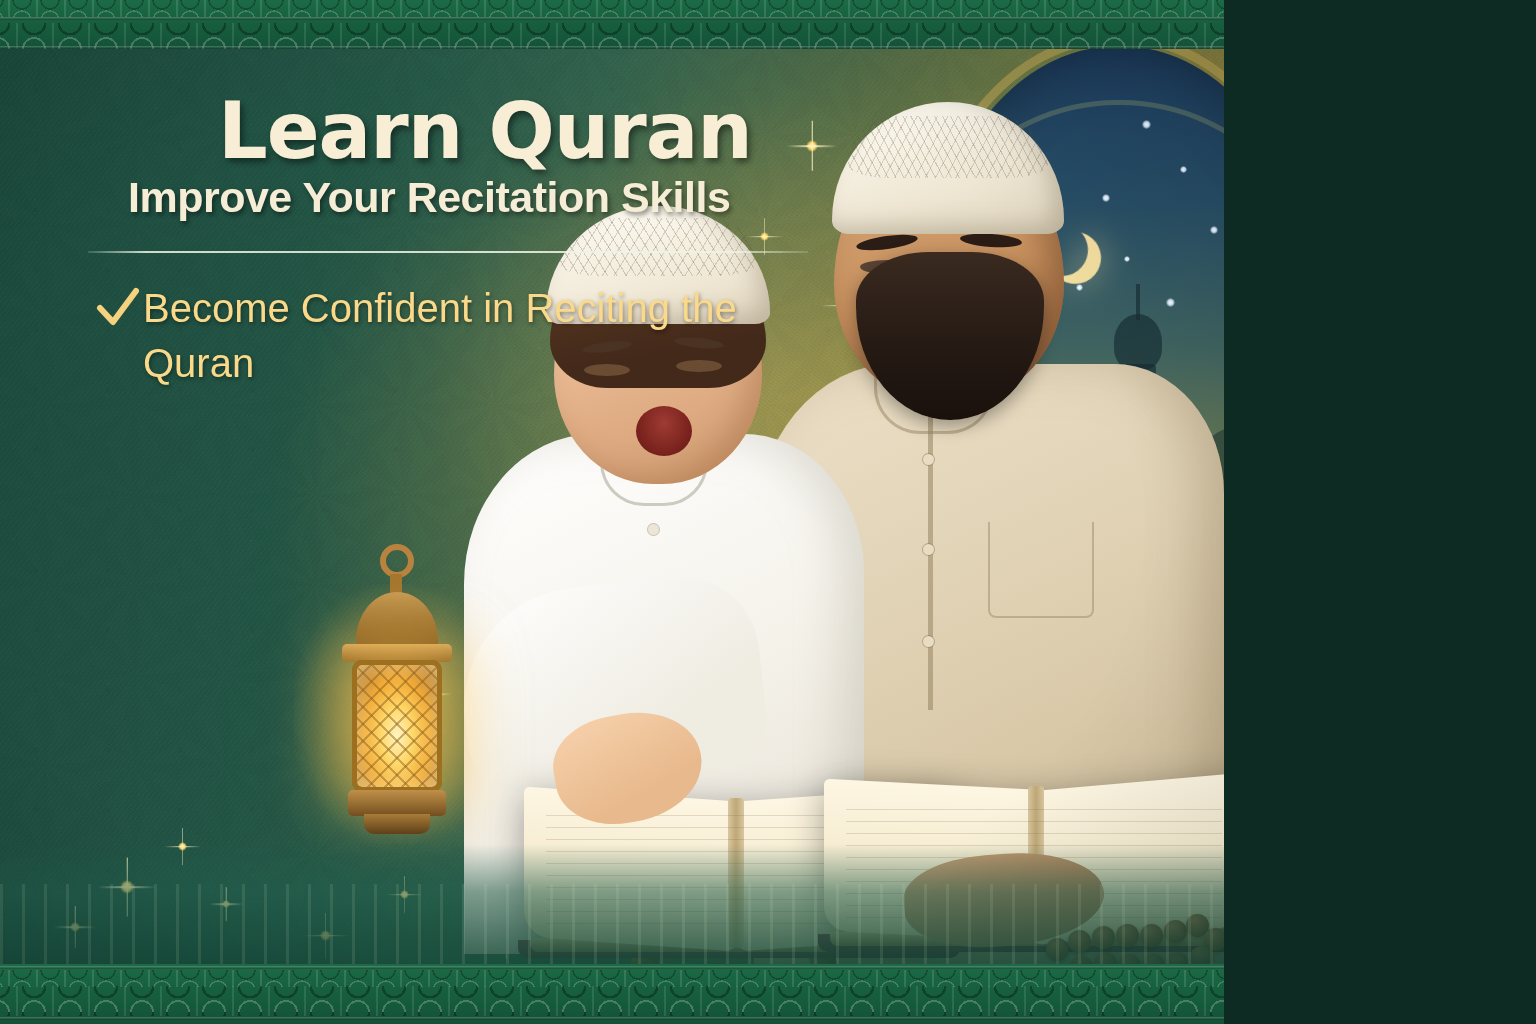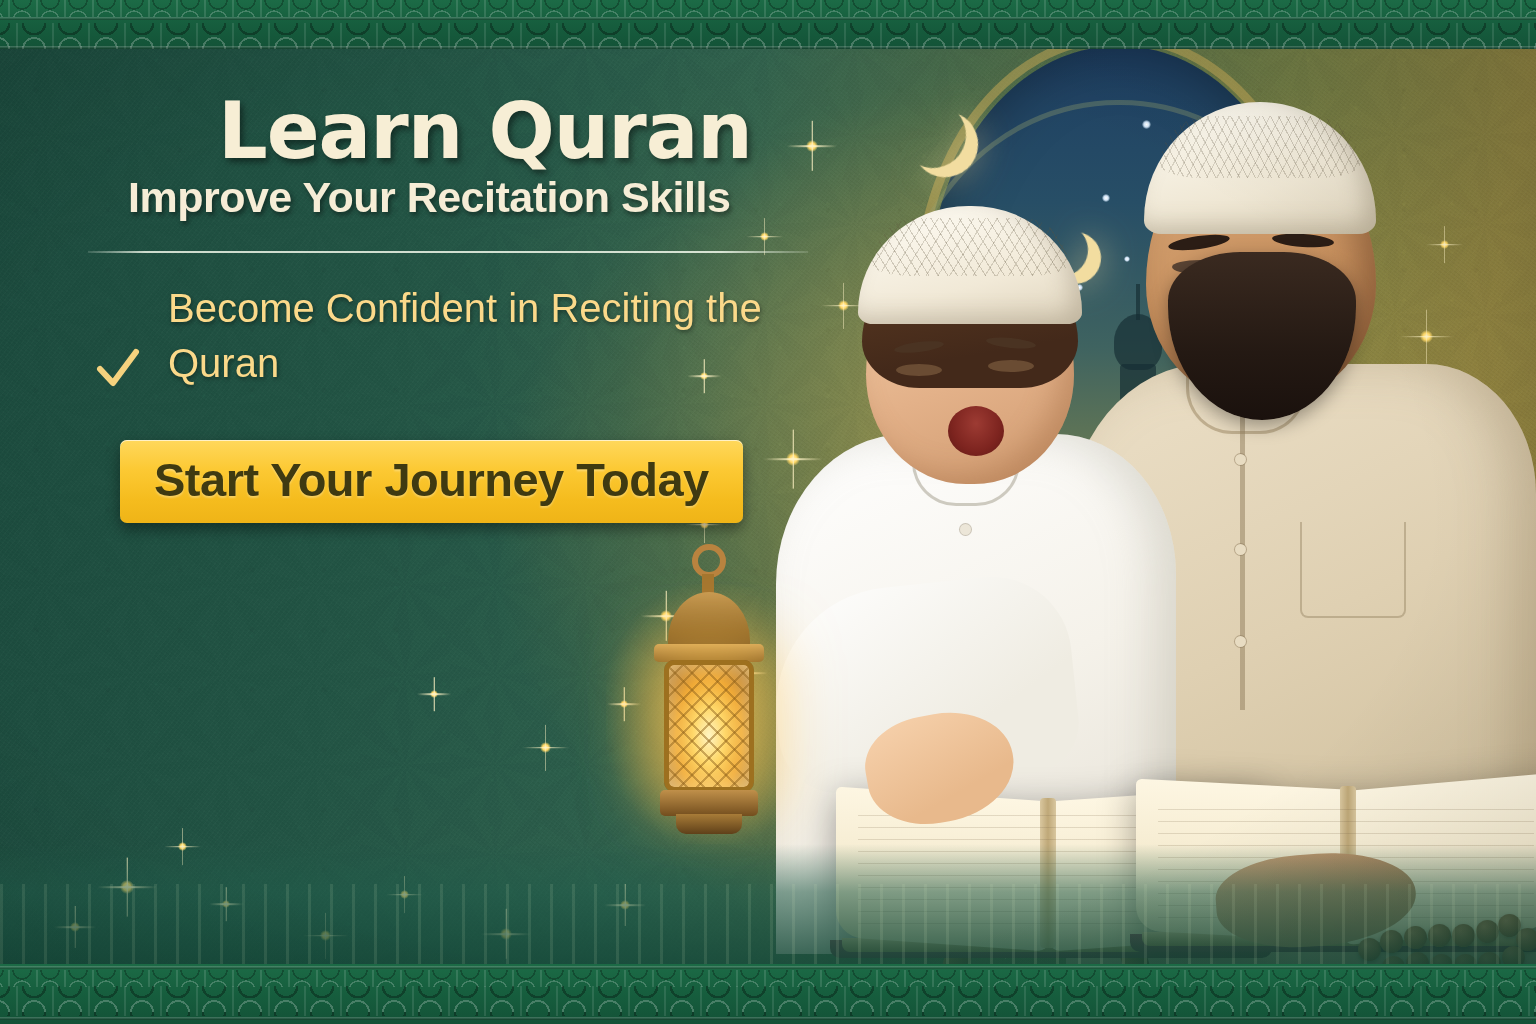--- a/index.html
+++ b/index.html
@@ -4,21 +4,21 @@
 <style>
   html, body {
     margin: 0;
     padding: 0;
     background: #0d2b22;
   }
   * { box-sizing: border-box; }
 
   .banner {
     position: relative;
-    width: 1536px;
+    width: 1224px;
     height: 1024px;
     overflow: hidden;
     font-family: "Liberation Sans", "DejaVu Sans", sans-serif;
     background: #b91c1c;
   }
 
   
   .bg-base {
     position: absolute;
     inset: 0;
@@ -398,22 +398,22 @@
     white-space: nowrap;
   }
   .divider {
     margin: 30px 0 28px 0;
     width: 720px; height: 2px;
     background: linear-gradient(90deg, rgba(230,240,225,.15) 0%, rgba(236,244,230,.85) 8%, rgba(236,244,230,.88) 88%, rgba(230,240,225,.15) 100%);
   }
   .benefits { margin: 0 0 0 8px; }
   .benefit {
     display: flex;
-    align-items: flex-end;
-    gap: 28px;
+    align-items: flex-start;
+    gap: 3px;
     margin-bottom: 30px;
   }
   .check {
     flex: 0 0 auto;
     width: 44px; height: 46px;
     margin-top: 4px;
   }
   .check svg { display:block; }
   .benefit-text {
     font-family: "Liberation Sans", sans-serif;
@@ -625,16 +625,15 @@
         <span class="check">
           <svg width="44" height="46" viewBox="0 0 44 46" aria-hidden="true">
             <path d="M4 23 L17 37 L40 6" fill="none" stroke="#f5d27e" stroke-width="6" stroke-linecap="round" stroke-linejoin="round"></path>
           </svg>
         </span>
         <span class="benefit-text">Become Confident in Reciting the Quran</span>
       </div>
 
     </div>
 
-    <button class="cta" type="button">Start Your Journey Today</button>
   </div>
 
 </div>
 
 </body></html>

